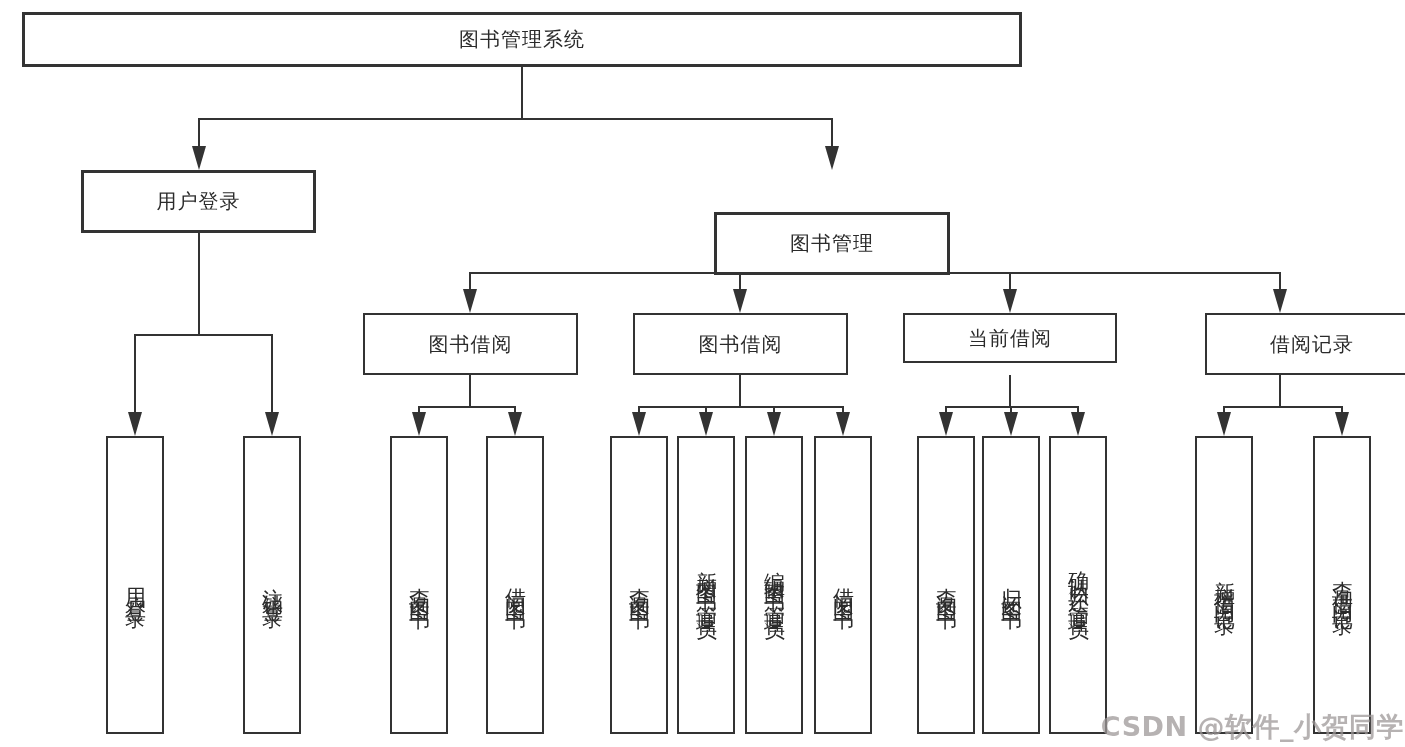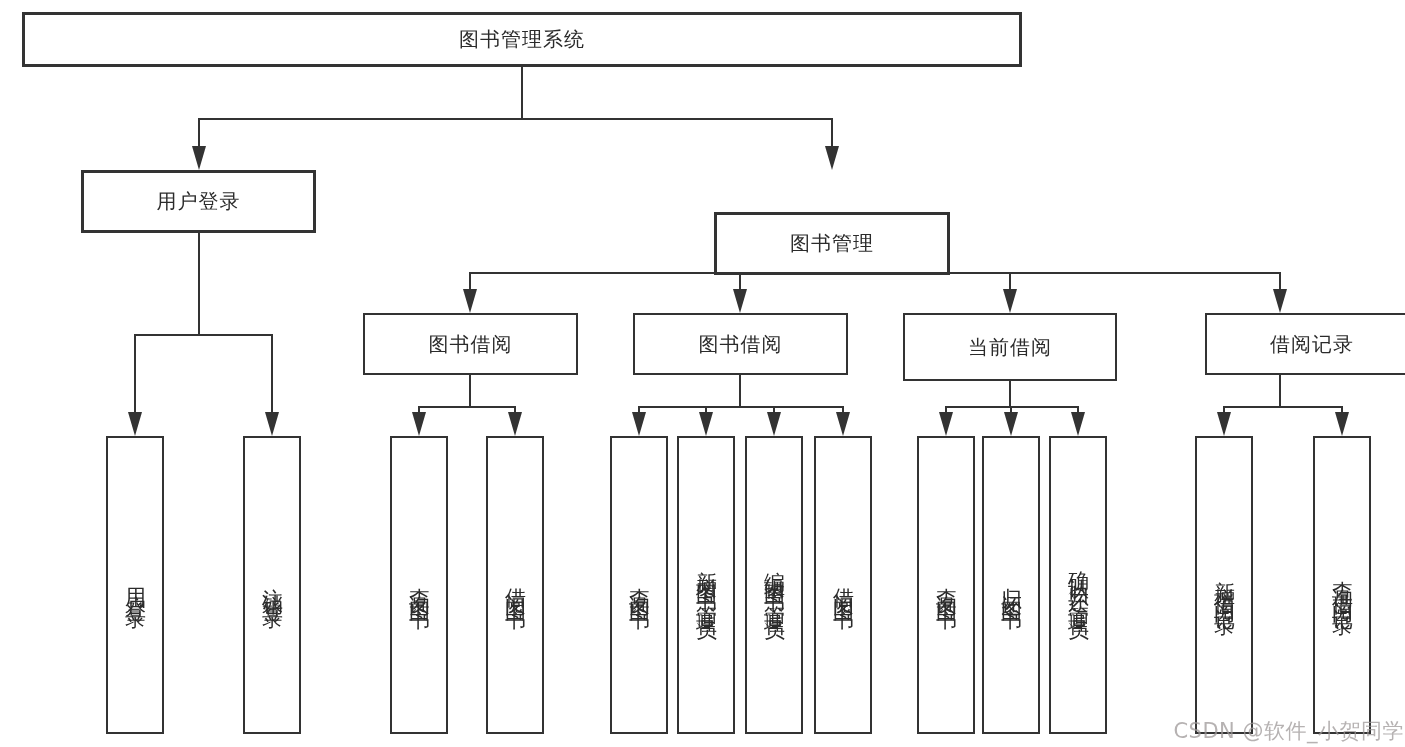--- a/index.html
+++ b/index.html
@@ -33,25 +33,26 @@
   .ln{position:absolute;background:#333333;z-index:1;}
   .ar{
     position:absolute;width:0;height:0;z-index:1;
     border-left:7px solid transparent;
     border-right:7px solid transparent;
     border-top:24px solid #333333;
   }
   #watermark{
     position:absolute;
     right:1px;bottom:2px;
-    font-size:21px;
+    font-size:27px;
     color:rgba(158,152,152,0.75);
     z-index:6;
     letter-spacing:0.5px;
     white-space:nowrap;
+    font-weight:bold;
   }
 </style>
 </head>
 <body>
 
 <div id="canvas">
 
   <div class="box thick" style="left:22px;top:12px;width:1000px;height:55px;">图书管理系统</div>
 
   <div class="ln" style="left:521px;top:67px;width:2px;height:53px;"></div>
@@ -77,21 +78,21 @@
   <div class="ln" style="left:739px;top:272px;width:2px;height:18px;"></div>
   <div class="ln" style="left:1009px;top:272px;width:2px;height:18px;"></div>
   <div class="ln" style="left:1279px;top:272px;width:2px;height:18px;"></div>
   <div class="ar" style="left:463px;top:289px;"></div>
   <div class="ar" style="left:733px;top:289px;"></div>
   <div class="ar" style="left:1003px;top:289px;"></div>
   <div class="ar" style="left:1273px;top:289px;"></div>
 
   <div class="box" style="left:363px;top:313px;width:215px;height:62px;">图书借阅</div>
   <div class="box" style="left:633px;top:313px;width:215px;height:62px;">图书借阅</div>
-  <div class="box" style="left:903px;top:313px;width:214px;height:68px;">当前借阅</div>
+  <div class="box" style="left:903px;top:313px;width:214px;height:50px;">当前借阅</div>
   <div class="box" style="left:1173px;top:313px;width:214px;height:62px;margin-left:32px;">借阅记录</div>
 
   <div class="ln" style="left:469px;top:375px;width:2px;height:33px;"></div>
   <div class="ln" style="left:418px;top:406px;width:98px;height:2px;"></div>
   <div class="ln" style="left:418px;top:406px;width:2px;height:8px;"></div>
   <div class="ln" style="left:514px;top:406px;width:2px;height:8px;"></div>
   <div class="ar" style="left:412px;top:412px;"></div>
   <div class="ar" style="left:508px;top:412px;"></div>
 
   <div class="ln" style="left:739px;top:375px;width:2px;height:33px;"></div>

